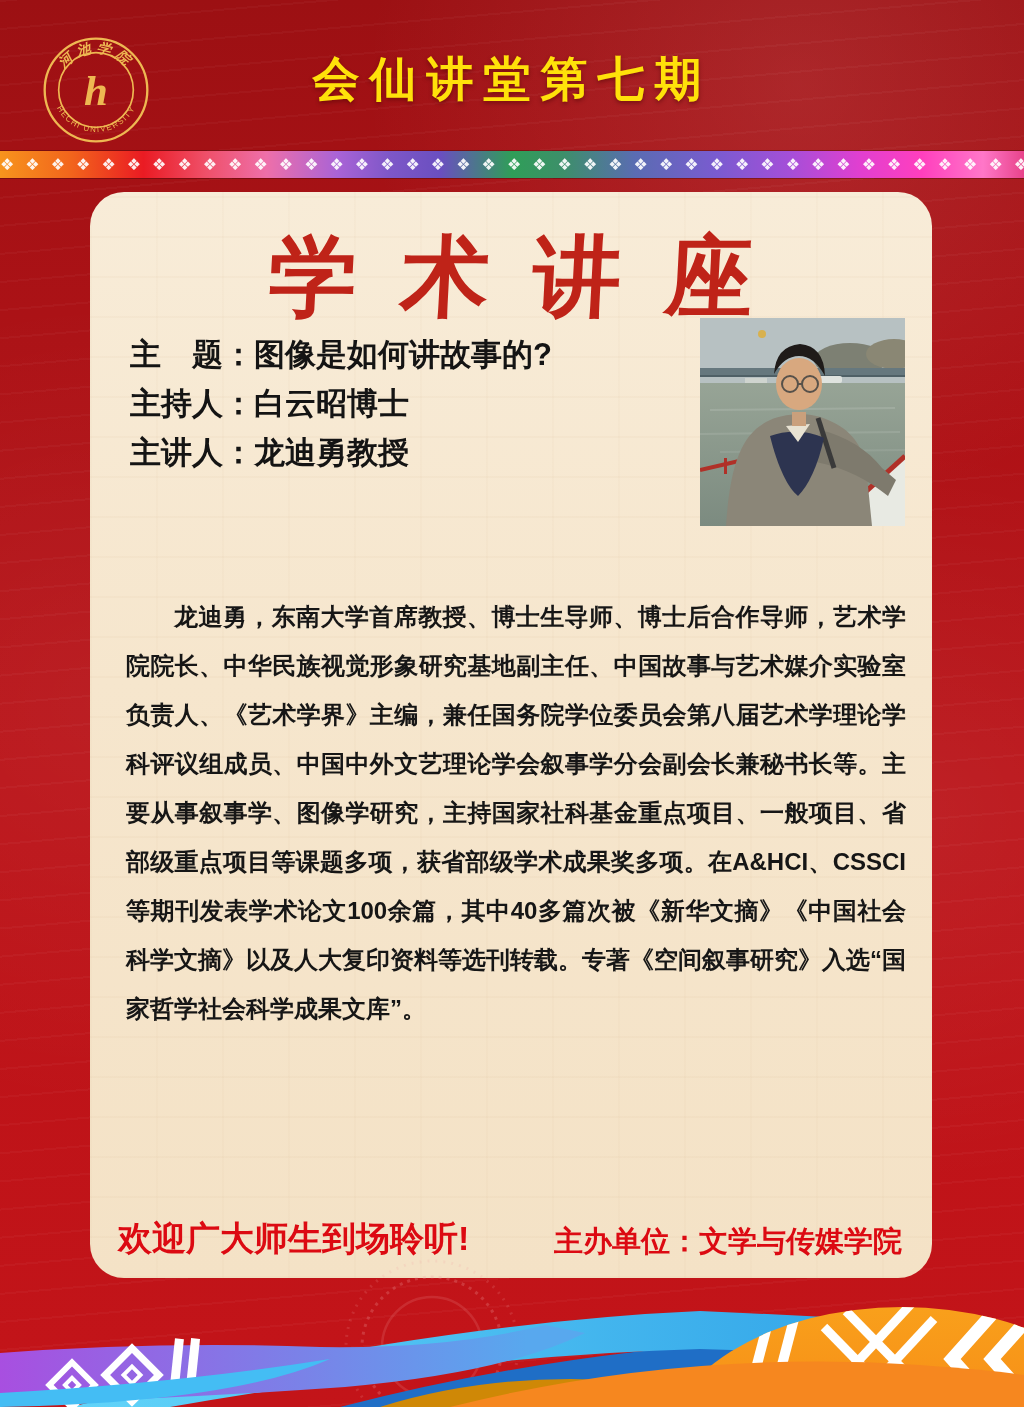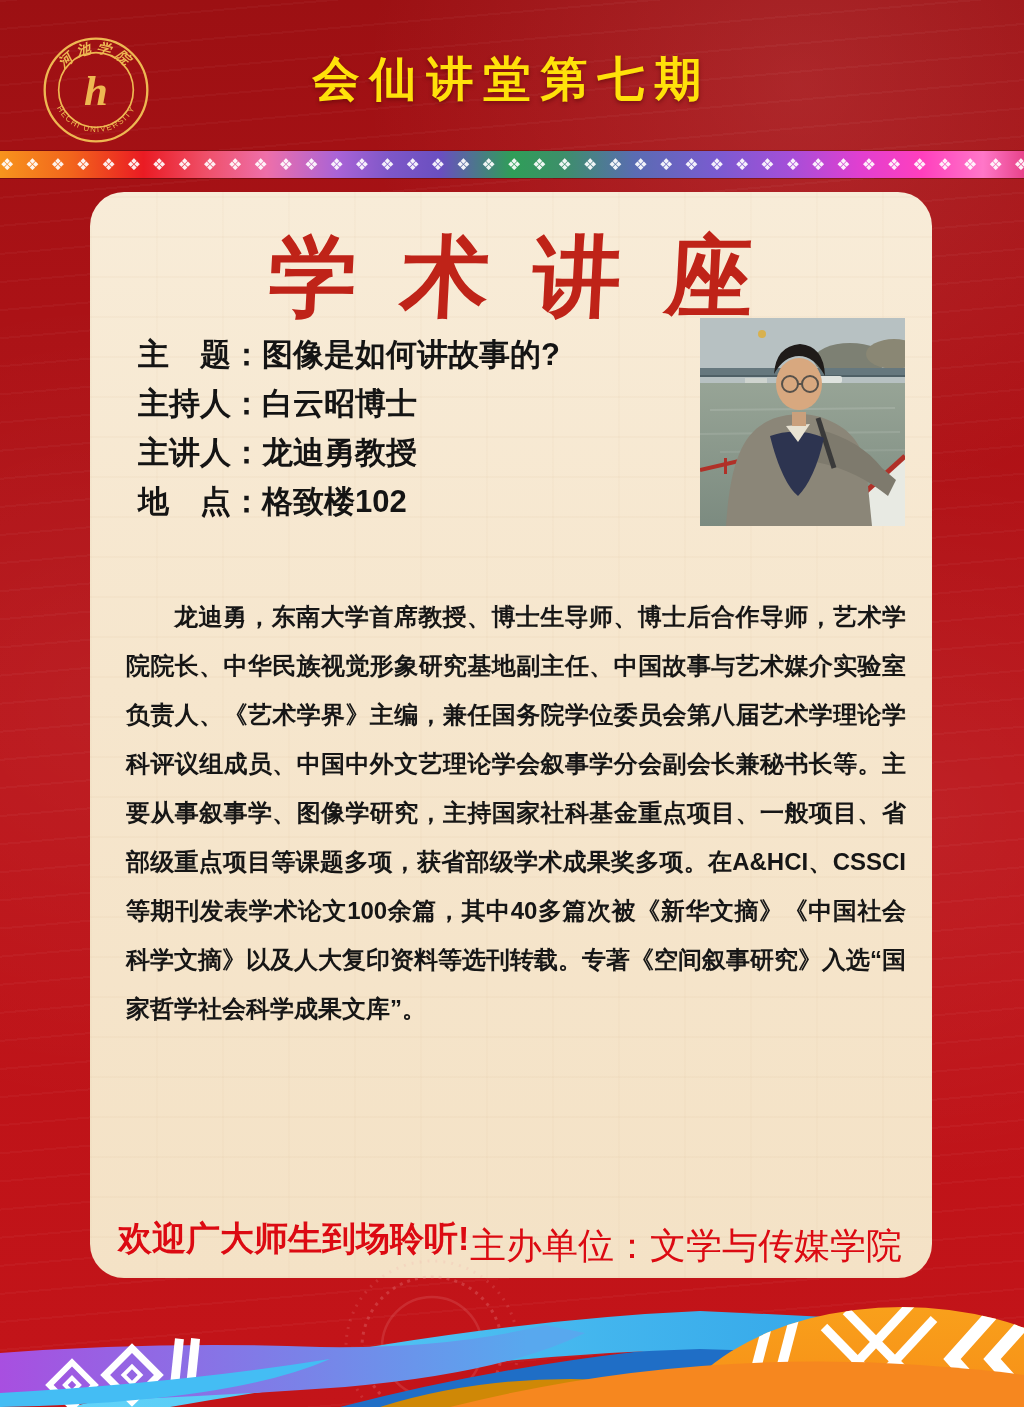--- a/index.html
+++ b/index.html
@@ -40,30 +40,30 @@
       repeating-linear-gradient(90deg, rgba(193,152,108,.04) 0 2px, transparent 2px 66px),
       linear-gradient(180deg,#f8ecd8 0%,#f6e6cd 45%,#f4e2c6 100%);
   }
   .cal-title{
     position:absolute;left:0;right:0;top:26px;text-align:center;
     font-family:"Liberation Serif","DejaVu Serif",serif;
     font-size:88px;font-weight:900;color:#bf2318;letter-spacing:44px;text-indent:44px;
     transform:skewX(-3deg);
   }
   .details{position:absolute;left:40px;top:138px;}
-  .detail-row{font-size:31px;font-weight:700;color:#141414;line-height:49px;white-space:nowrap;margin-left:8px;}
+  .detail-row{font-size:31px;font-weight:700;color:#141414;line-height:49px;white-space:nowrap;}
   .detail-label{display:inline-block;}
   .photo{position:absolute;left:610px;top:126px;width:205px;height:208px;overflow:hidden;}
   .bio{
     position:absolute;left:36px;top:400px;width:780px;
     font-size:24px;font-weight:700;color:#161616;line-height:49px;
     text-align:justify;text-justify:inter-ideograph;text-indent:2em;
   }
   .footer-welcome{position:absolute;left:28px;top:1024px;font-size:34px;font-weight:900;color:#dc0a12;}
-  .footer-org{position:absolute;right:30px;top:1030px;font-size:36px;font-weight:400;color:#dc0a12;}
+  .footer-org{position:absolute;right:30px;top:1030px;font-size:29px;font-weight:700;color:#dc0a12;}
   .bottom-waves{position:absolute;left:0;bottom:0;width:1024px;height:200px;}
 </style>
 </head>
 <body>
 
 <div id="poster">
   <div class="texture"></div>
 
   <svg class="logo" viewBox="0 0 120 120">
     <defs>
@@ -92,23 +92,20 @@
 
     <div class="details">
       <div class="detail-row">
         <span class="detail-label">主　题：</span><span>图像是如何讲故事的?</span>
       </div>
       <div class="detail-row">
         <span class="detail-label">主持人：</span><span>白云昭博士</span>
       </div>
       <div class="detail-row">
         <span class="detail-label">主讲人：</span><span>龙迪勇教授</span>
-      </div>
-      <div class="detail-row">
-        <span class="detail-label">地　点：</span><span>格致楼102</span>
       </div>
     </div>
 
     <div class="photo">
       <svg viewBox="0 0 205 208" width="205" height="208">
         <defs>
           <linearGradient id="waterG" x1="0" y1="0" x2="0" y2="1">
             <stop offset="0" stop-color="#97a496"></stop>
               <stop offset="1" stop-color="#7c8b80"></stop>
           </linearGradient>

